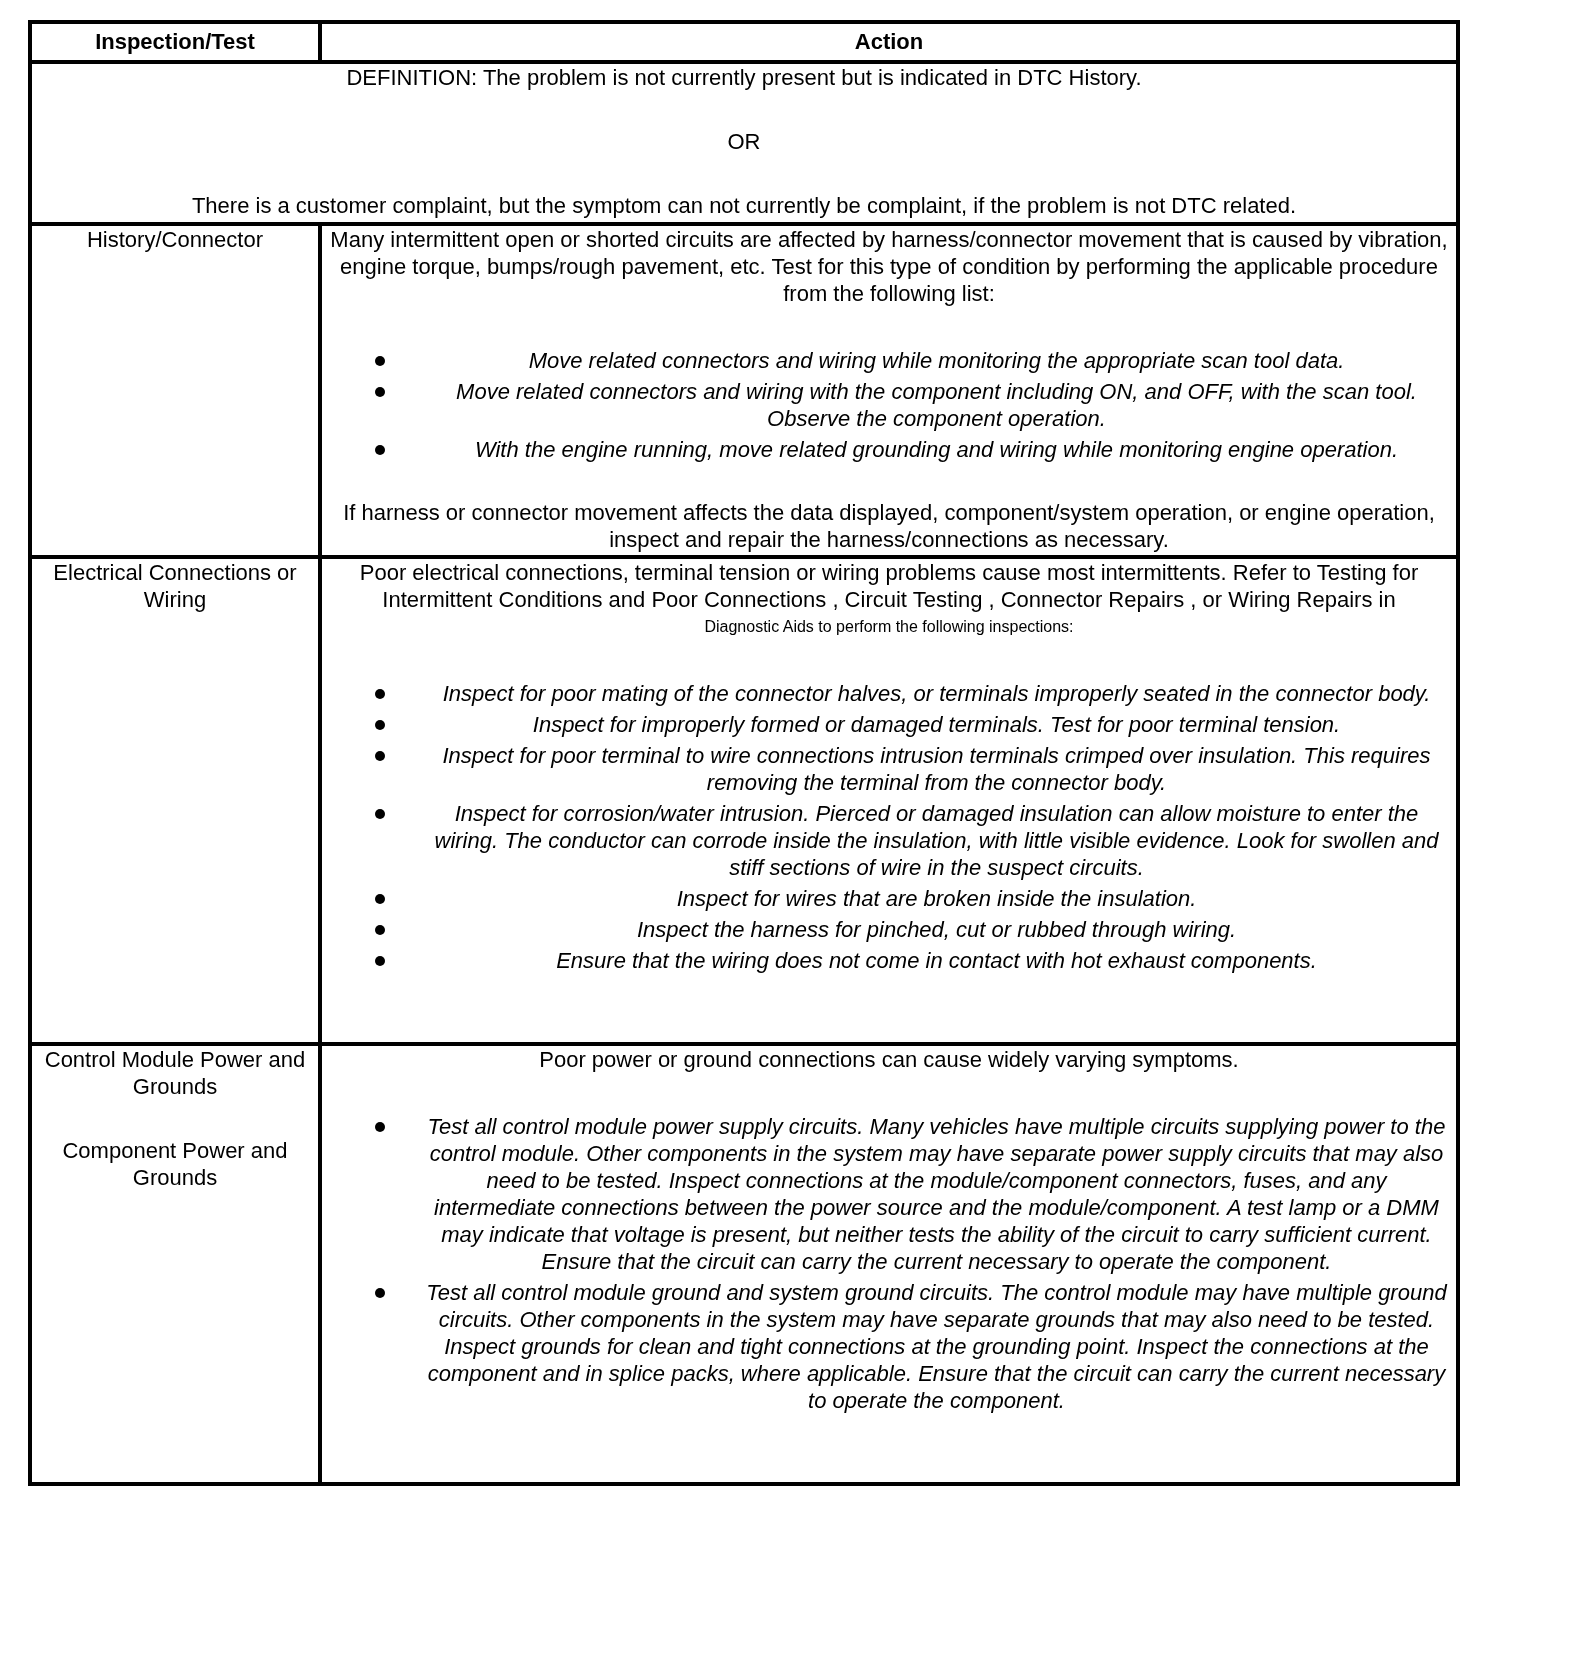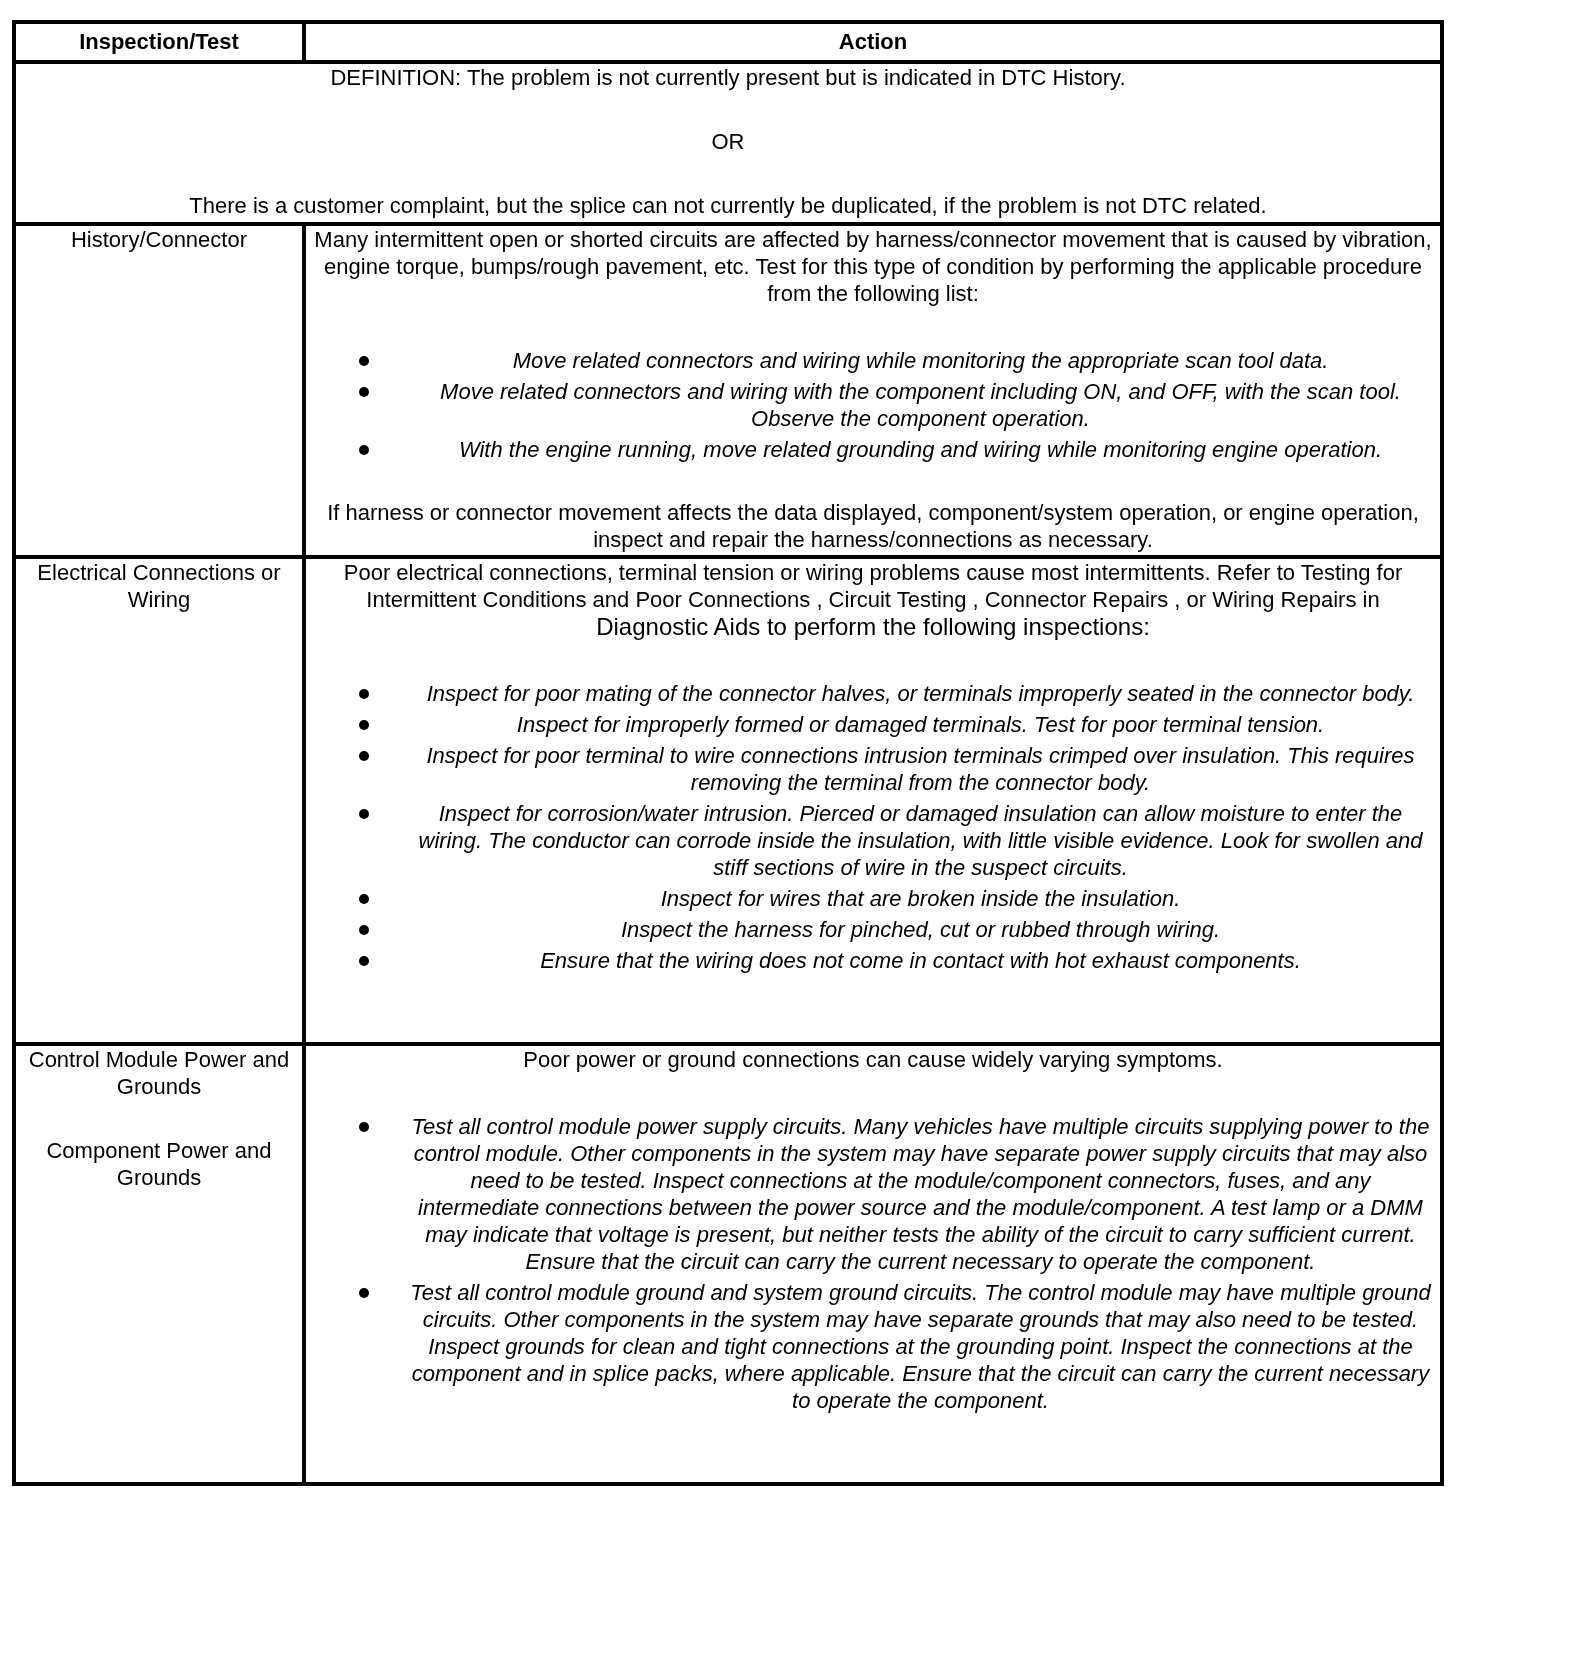--- a/index.html
+++ b/index.html
@@ -9,21 +9,21 @@
     }
     body {
       width: 1584px;
       height: 1662px;
       position: relative;
       font-family: "Liberation Sans", "DejaVu Sans", sans-serif;
       color: #000000;
     }
     .doc-table {
       position: absolute;
-      left: 12px;
+      left: 28px;
       top: 20px;
       width: 1428px;
       border-collapse: collapse;
       table-layout: fixed;
       border: 4px solid #a3a3a3;
     }
     .doc-table td, .doc-table th {
       border: 4px solid #000;
       vertical-align: top;
       padding: 0 6px;
@@ -44,21 +44,21 @@
     .def-cell {
       height: 158px;
       padding-top: 6px;
     }
     .def-line { margin: 0; }
     .def-gap { height: 37px; }
     .prelim-row td { height: 31px; padding-top: 4px; }
     .label-cell { padding-top: 6px; }
     .action-cell { padding-top: 6px; }
     .para { margin: 0; }
-    .para-large { font-size: 24px; }
+    .para-large { font-size: 16px; }
     ul.bullets {
       list-style: none;
       margin: 0;
       padding: 0;
     }
     ul.bullets li {
       position: relative;
       padding-left: 95px;
       margin-bottom: 4px;
       font-style: italic;
@@ -94,21 +94,21 @@
       <th>Action</th>
     </tr>
   </thead>
   <tbody>
     <tr>
       <td colspan="2" class="def-cell">
         <p class="def-line">DEFINITION: The problem is not currently present but is indicated in DTC History.</p>
         <div class="def-gap"></div>
         <p class="def-line">OR</p>
         <div class="def-gap"></div>
-        <p class="def-line">There is a customer complaint, but the splice can not currently be duplicated, if the problem is not DTC related.</p>
+        <p class="def-line">There is a customer complaint, but the symptom can not currently be complaint, if the problem is not DTC related.</p>
       </td>
     </tr>
 
 
     <tr class="harness-row">
       <td class="label-cell">History/Connector</td>
       <td class="action-cell">
         <p class="para">Many intermittent open or shorted circuits are affected by harness/connector movement that is caused by vibration, engine torque, bumps/rough pavement, etc. Test for this type of condition by performing the applicable procedure from the following list:</p>
         <div class="gap-40"></div>
         <ul class="bullets">

